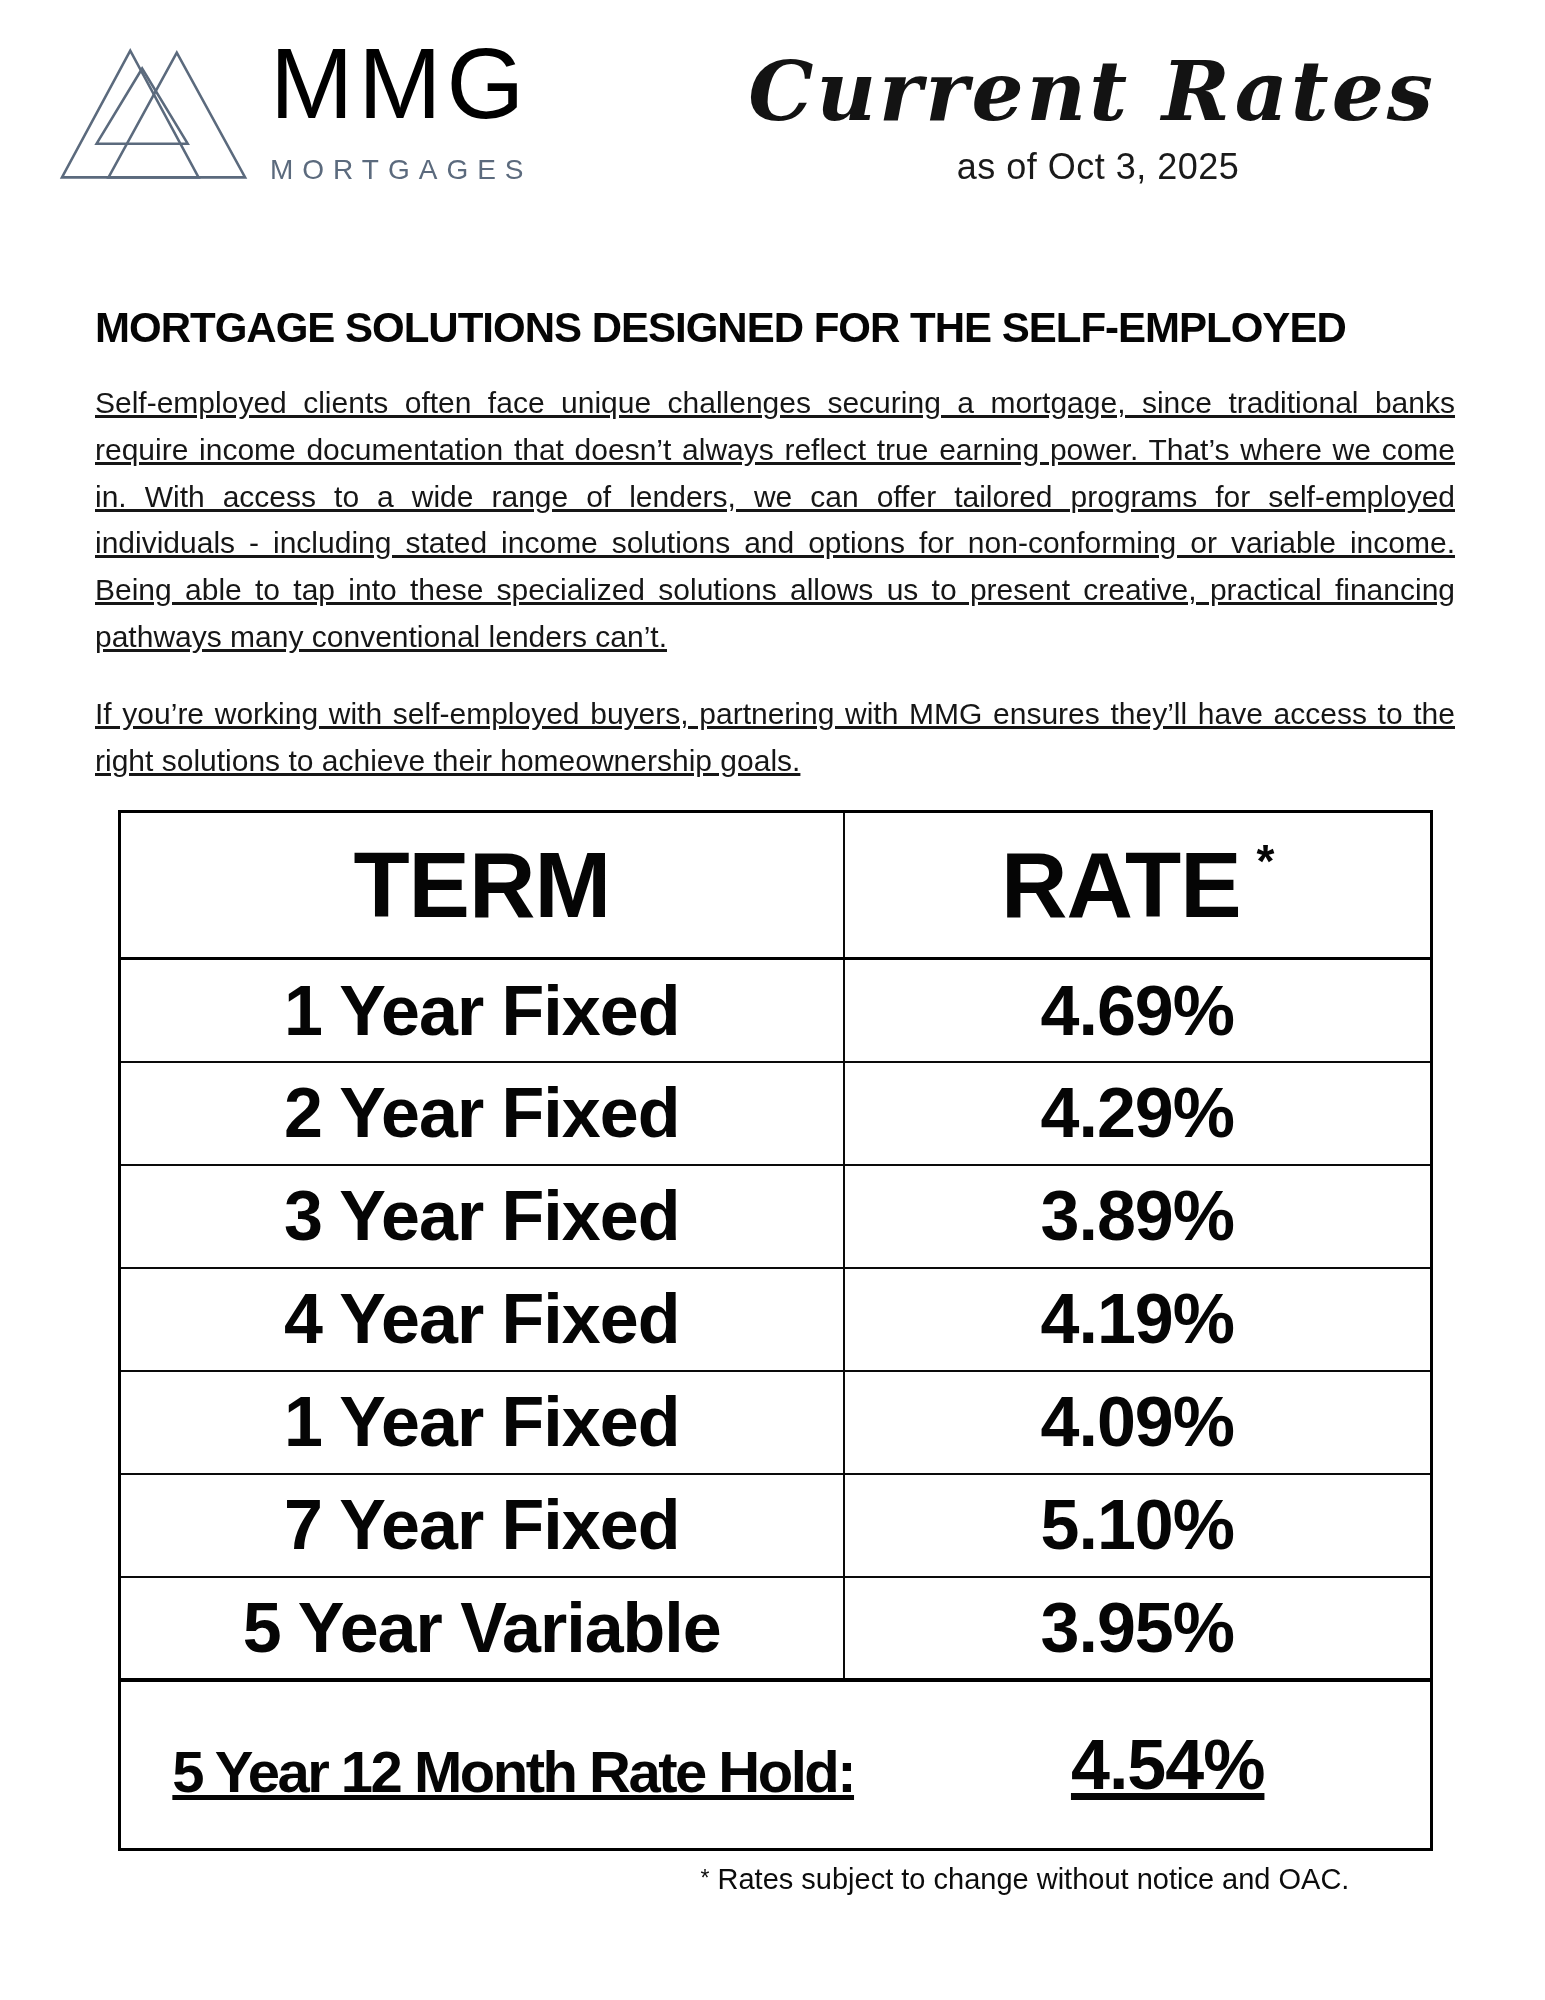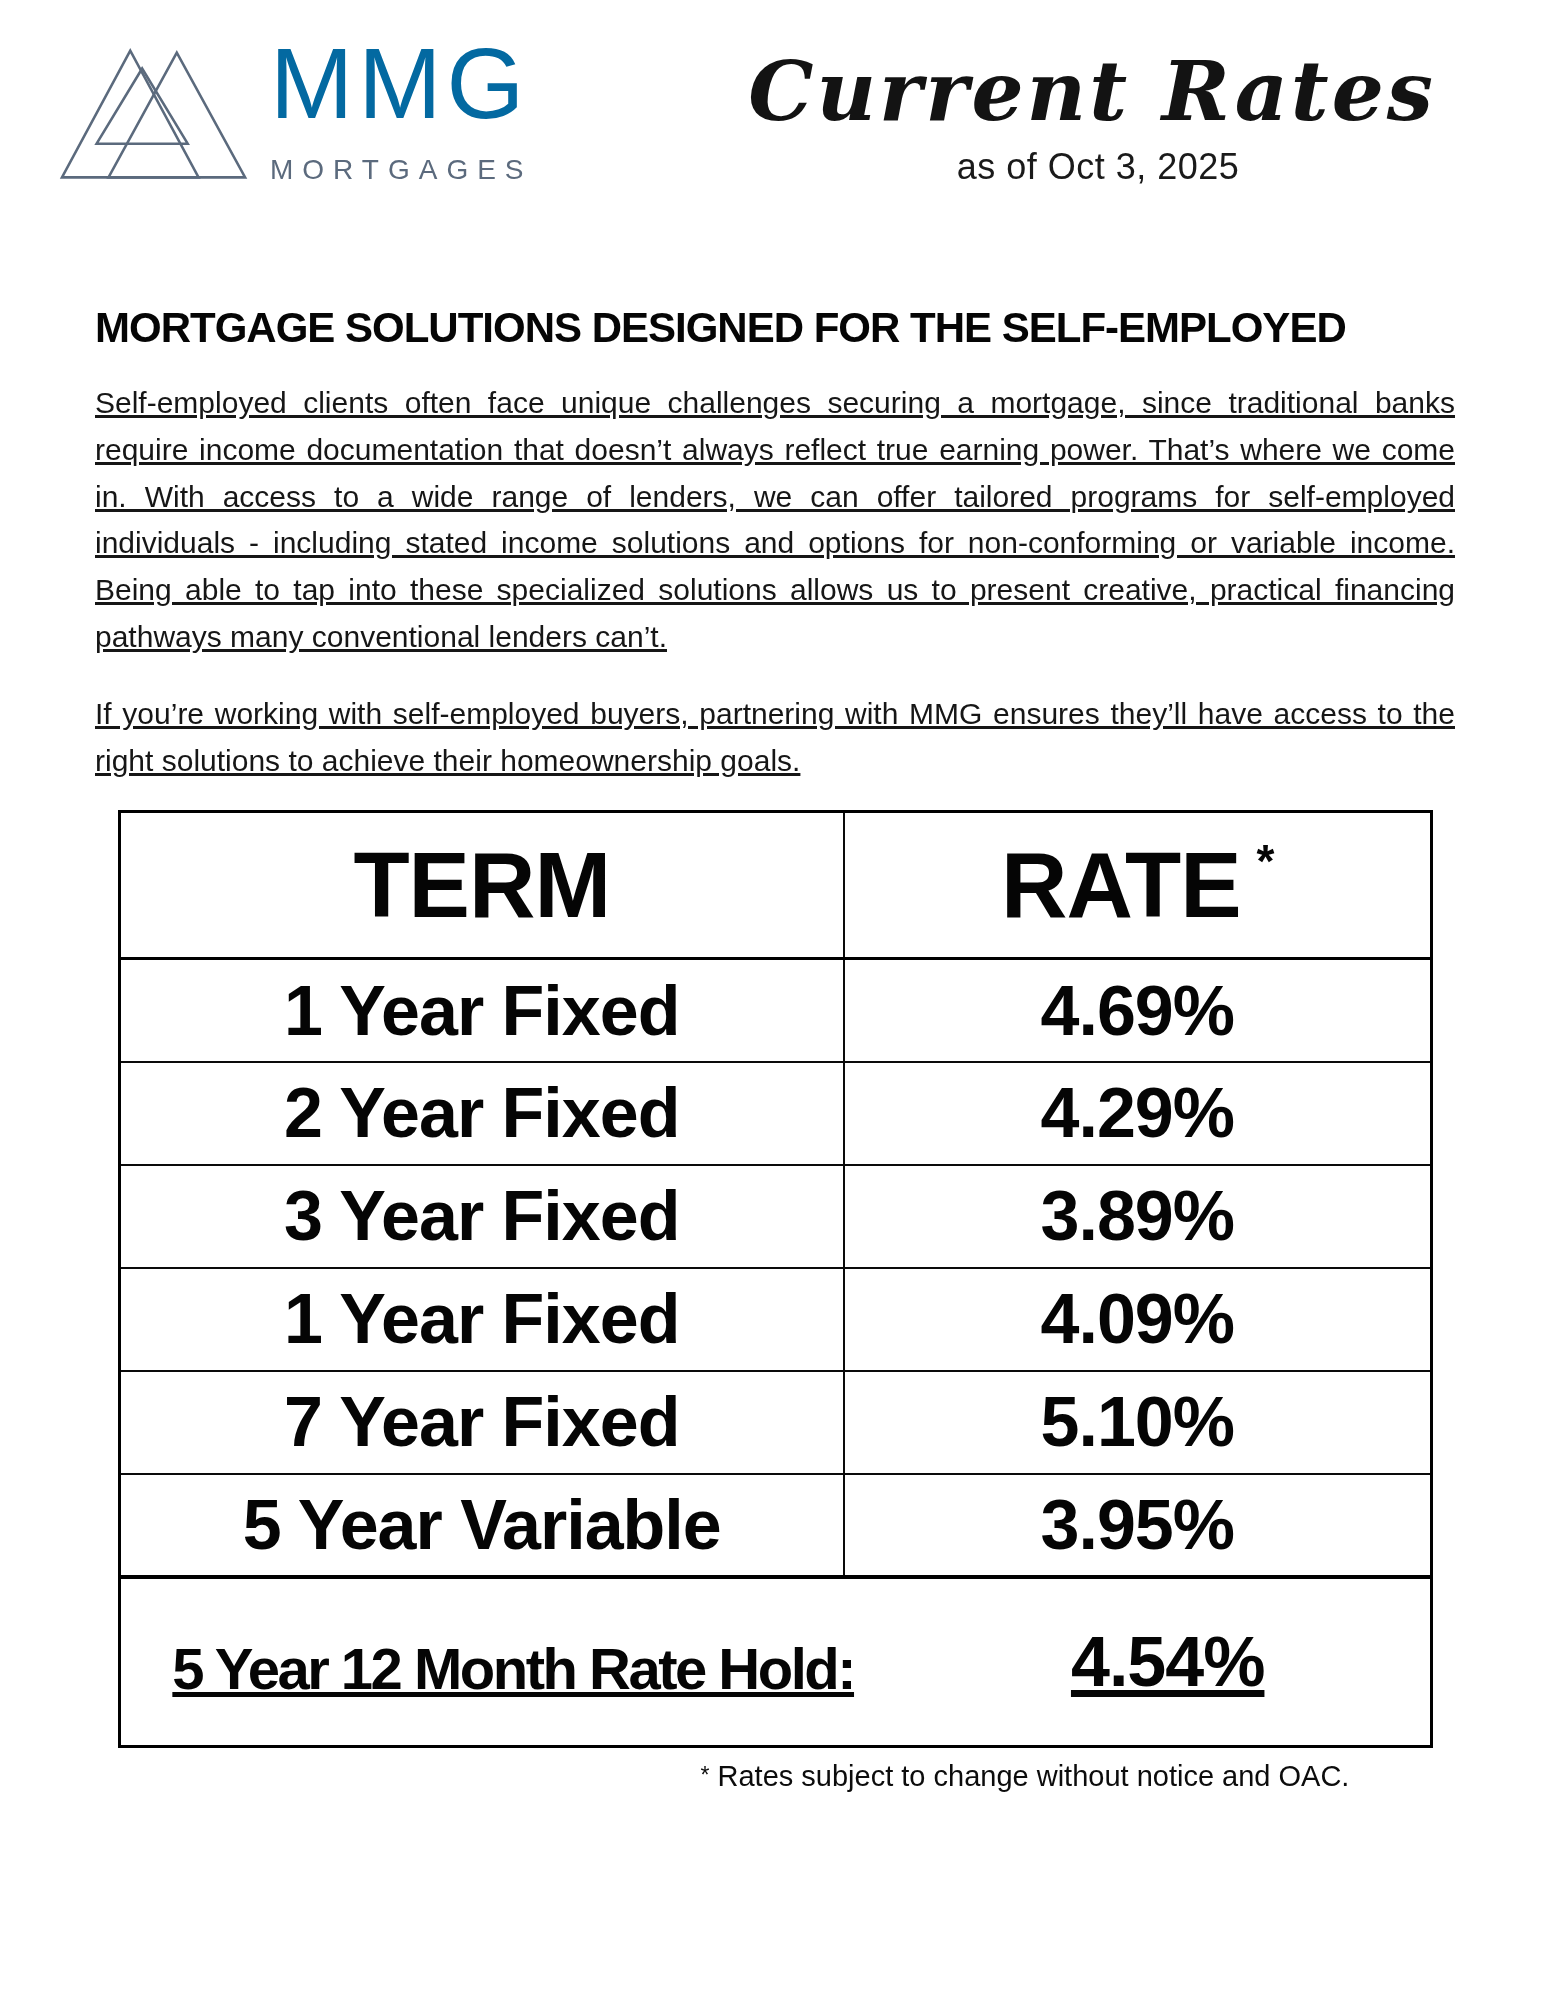--- a/index.html
+++ b/index.html
@@ -19,21 +19,21 @@
     justify-content:space-between;
     align-items:flex-start;
     padding:42px 95px 0 58px;
   }
   .brand { display:flex; align-items:flex-start; gap:14px; }
   .brand-mark { width:198px; height:145px; flex:0 0 auto; }
   .brand-text { padding-top:2px; }
   .brand-name {
     font-size:100px; line-height:0.78;
     letter-spacing:5px;
-    color:#0369a1;
+    color:#000000;
     font-weight:400;
   }
   .brand-sub {
     font-size:28px;
     letter-spacing:9px;
     color:#5b6a7d;
     margin-top:32px;
   }
   .title-block { text-align:center; padding-top:6px; }
   .script-title {
@@ -195,20 +195,24 @@
         </tr>
         <tr>
           <td>2 Year Fixed</td>
           <td>4.29%</td>
         </tr>
         <tr>
           <td>3 Year Fixed</td>
           <td>3.89%</td>
         </tr>
         <tr>
+          <td>4 Year Fixed</td>
+          <td>4.19%</td>
+        </tr>
+        <tr>
           <td>1 Year Fixed</td>
           <td>4.09%</td>
         </tr>
         <tr>
           <td>7 Year Fixed</td>
           <td>5.10%</td>
         </tr>
         <tr>
           <td>5 Year Variable</td>
           <td>3.95%</td>

